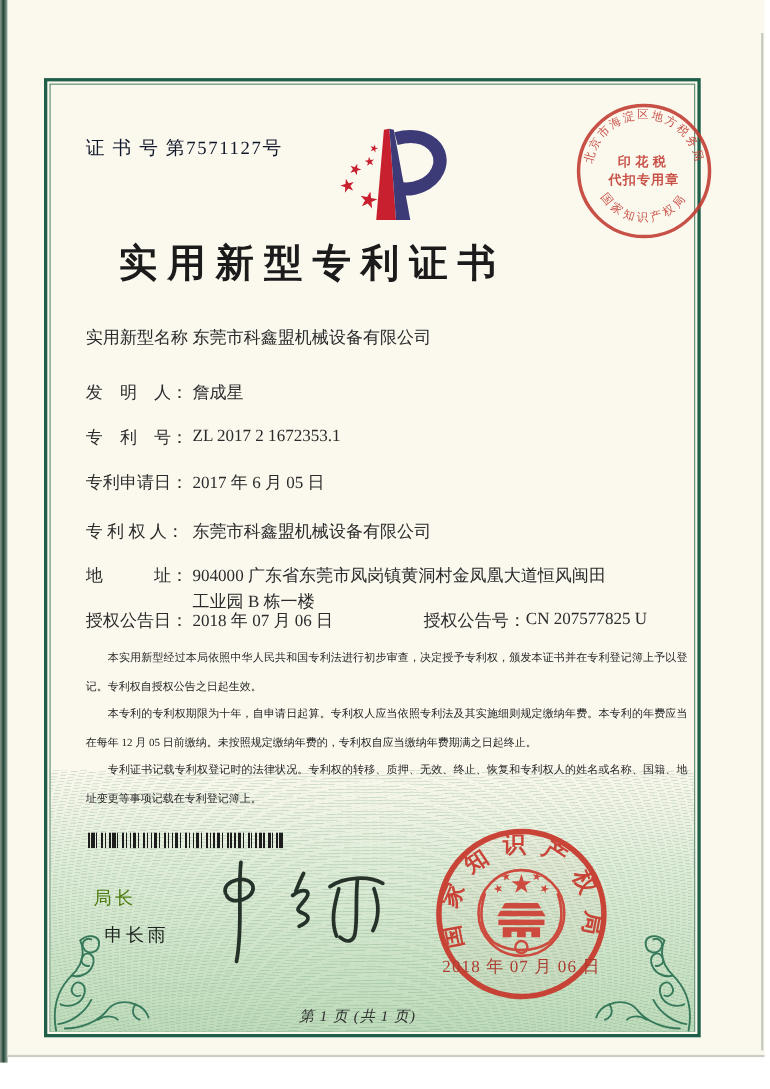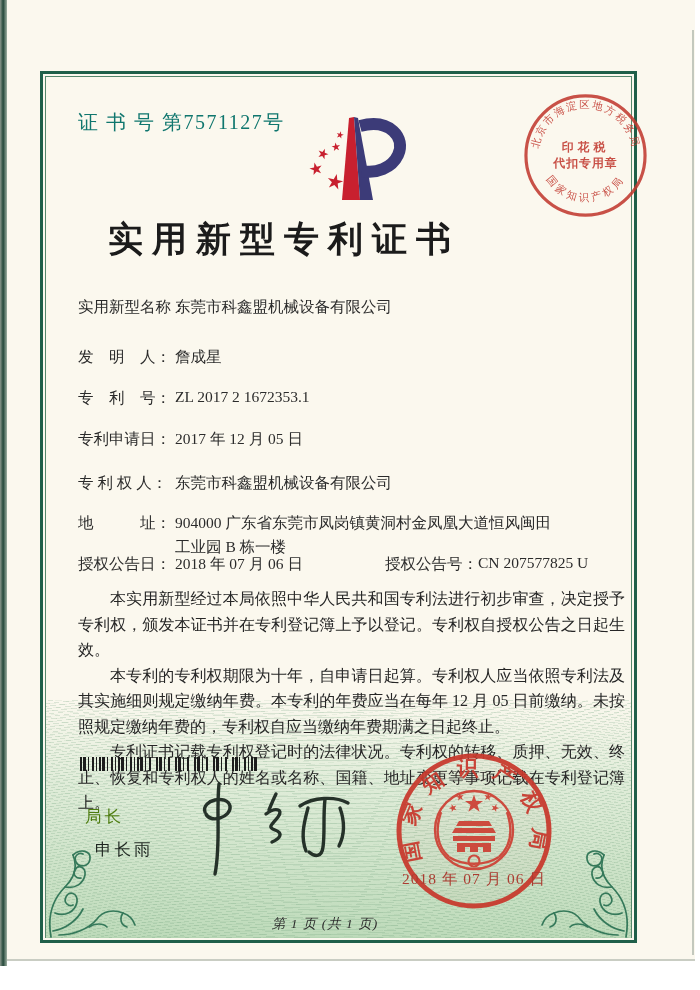--- a/index.html
+++ b/index.html
@@ -23,32 +23,32 @@
   .guilloche{position:absolute;left:46px;top:700px;width:585px;height:238px;
     background:
       repeating-radial-gradient(ellipse 1600px 620px at 50% 165%, rgba(96,150,112,0) 0 5px, rgba(96,150,112,0.20) 5px 6.5px),
       repeating-radial-gradient(ellipse 1700px 700px at 20% -80%, rgba(96,150,112,0) 0 7px, rgba(110,160,120,0.10) 7px 8.5px),
       linear-gradient(to bottom, rgba(223,238,219,0) 0%, rgba(209,230,205,0.65) 35%, rgba(186,217,183,0.95) 100%);
   }
   .flourish{position:absolute;width:92px;height:98px;}
   .flourish.left{left:45px;top:841px;}
   .flourish.right{left:540px;top:841px;transform:scaleX(-1);}
 
-  .cert-no{position:absolute;left:78px;top:109px;font-size:20px;letter-spacing:1.5px;color:#0f766e;white-space:pre;}
+  .cert-no{position:absolute;left:78px;top:123px;font-size:17px;letter-spacing:1.5px;color:#0f172a;white-space:pre;}
   .logo{position:absolute;left:288px;top:108px;width:136px;height:106px;}
   .title{position:absolute;left:0;top:216px;width:568px;text-align:center;
     font-size:35px;font-weight:700;letter-spacing:9px;color:#1b1b1b;}
 
   .row{position:absolute;left:0;width:700px;font-size:15.5px;color:#2b2b2b;}
   .row .lab{position:absolute;left:78px;white-space:pre;text-align:center;}
   .row .val{position:absolute;left:175px;white-space:pre;}
   .row .lab2{position:absolute;left:385px;white-space:pre;}
   .row .val2{position:absolute;left:478px;white-space:pre;}
 
-  .paras{position:absolute;left:78px;top:586px;width:547px;font-size:16px;
+  .paras{position:absolute;left:78px;top:586px;width:547px;font-size:10px;
     line-height:25.5px;color:#262626;text-align:justify;}
   .paras p{margin:0;text-indent:2em;}
 
   .barcode{position:absolute;left:80px;top:757px;width:178px;height:14px;
     background-image:repeating-linear-gradient(90deg,
       #1d1d1d 0 1.5px, transparent 1.5px 3px,
       #1d1d1d 3px 6px, transparent 6px 7.5px,
       #1d1d1d 7.5px 8.5px, transparent 8.5px 12px,
       #1d1d1d 12px 14px, transparent 14px 15.5px,
       #1d1d1d 15.5px 16.5px, transparent 16.5px 19px);}
@@ -129,21 +129,21 @@
 <div class="row" style="top:347px">
   <span class="lab">发　明　人：</span>
   <span class="val">詹成星</span>
 </div>
 <div class="row" style="top:388px">
   <span class="lab">专　利　号：</span>
   <span class="val">ZL 2017 2 1672353.1</span>
 </div>
 <div class="row" style="top:429px">
   <span class="lab">专利申请日：</span>
-  <span class="val">2017 年 12 月 05 日</span>
+  <span class="val">2017 年 6 月 05 日</span>
 </div>
 <div class="row" style="top:473px">
   <span class="lab">专 利 权 人：</span>
   <span class="val">东莞市科鑫盟机械设备有限公司</span>
 </div>
 <div class="row" style="top:513px">
   <span class="lab">地　　　址：</span>
   <span class="val">904000 广东省东莞市凤岗镇黄洞村金凤凰大道恒风闽田</span>
 </div>
 <div class="row" style="top:537px">

